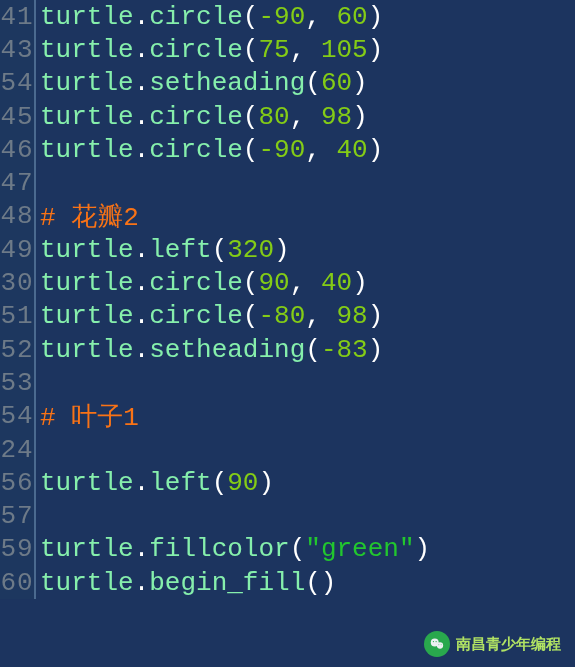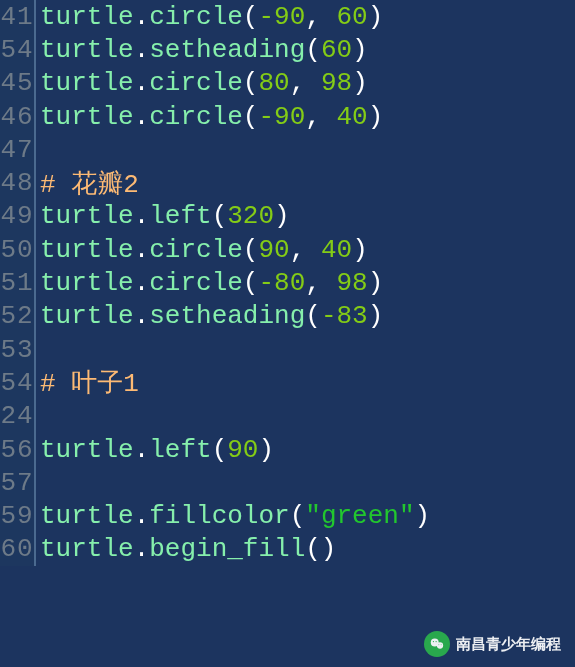--- a/index.html
+++ b/index.html
@@ -38,21 +38,21 @@
   }
   .code {
     padding-left: 4px;
     white-space: pre;
     color: #ffffff;
     letter-spacing: 0px;
   }
   .tok-ident { color: #86efac; }
   .tok-punct { color: #ffffff; }
   .tok-num { color: #84cc16; }
-  .tok-comment { color: #fdba74; }
+  .tok-comment { color: #f97316; }
   .tok-str { color: #22c72e; }
   .wm-wrap {
     position: absolute;
     right: 14px;
     bottom: 10px;
     display: flex;
     align-items: center;
     gap: 6px;
     opacity: 0.92;
   }
@@ -60,33 +60,37 @@
     width: 26px;
     height: 26px;
     border-radius: 50%;
     background: #2bb24c;
     display: flex;
     align-items: center;
     justify-content: center;
   }
   .wm-logo svg { display: block; }
   .wm-text {
-    color: #ffffff;
+    color: #bef264;
     font-family: "Microsoft YaHei", sans-serif;
     font-size: 15px;
     font-weight: bold;
   }
 </style>
 </head>
 <body>
 
 <div class="editor" id="editor">
     <div class="line">
       <div class="ln">41</div>
       <div class="code"><span class="tok-ident">turtle</span><span class="tok-punct">.</span><span class="tok-ident">circle</span><span class="tok-punct">(</span><span class="tok-num">-90</span><span class="tok-punct">, </span><span class="tok-num">60</span><span class="tok-punct">)</span></div>
+    </div>
+    <div class="line">
+      <div class="ln">43</div>
+      <div class="code"><span class="tok-ident">turtle</span><span class="tok-punct">.</span><span class="tok-ident">circle</span><span class="tok-punct">(</span><span class="tok-num">75</span><span class="tok-punct">, </span><span class="tok-num">105</span><span class="tok-punct">)</span></div>
     </div>
     <div class="line">
       <div class="ln">54</div>
       <div class="code"><span class="tok-ident">turtle</span><span class="tok-punct">.</span><span class="tok-ident">setheading</span><span class="tok-punct">(</span><span class="tok-num">60</span><span class="tok-punct">)</span></div>
     </div>
     <div class="line">
       <div class="ln">45</div>
       <div class="code"><span class="tok-ident">turtle</span><span class="tok-punct">.</span><span class="tok-ident">circle</span><span class="tok-punct">(</span><span class="tok-num">80</span><span class="tok-punct">, </span><span class="tok-num">98</span><span class="tok-punct">)</span></div>
     </div>
     <div class="line">
@@ -99,21 +103,21 @@
     </div>
     <div class="line">
       <div class="ln">48</div>
       <div class="code"><span class="tok-comment"># 花瓣2</span></div>
     </div>
     <div class="line">
       <div class="ln">49</div>
       <div class="code"><span class="tok-ident">turtle</span><span class="tok-punct">.</span><span class="tok-ident">left</span><span class="tok-punct">(</span><span class="tok-num">320</span><span class="tok-punct">)</span></div>
     </div>
     <div class="line">
-      <div class="ln">50</div>
+      <div class="ln">30</div>
       <div class="code"><span class="tok-ident">turtle</span><span class="tok-punct">.</span><span class="tok-ident">circle</span><span class="tok-punct">(</span><span class="tok-num">90</span><span class="tok-punct">, </span><span class="tok-num">40</span><span class="tok-punct">)</span></div>
     </div>
     <div class="line">
       <div class="ln">51</div>
       <div class="code"><span class="tok-ident">turtle</span><span class="tok-punct">.</span><span class="tok-ident">circle</span><span class="tok-punct">(</span><span class="tok-num">-80</span><span class="tok-punct">, </span><span class="tok-num">98</span><span class="tok-punct">)</span></div>
     </div>
     <div class="line">
       <div class="ln">52</div>
       <div class="code"><span class="tok-ident">turtle</span><span class="tok-punct">.</span><span class="tok-ident">setheading</span><span class="tok-punct">(</span><span class="tok-num">-83</span><span class="tok-punct">)</span></div>
     </div>

